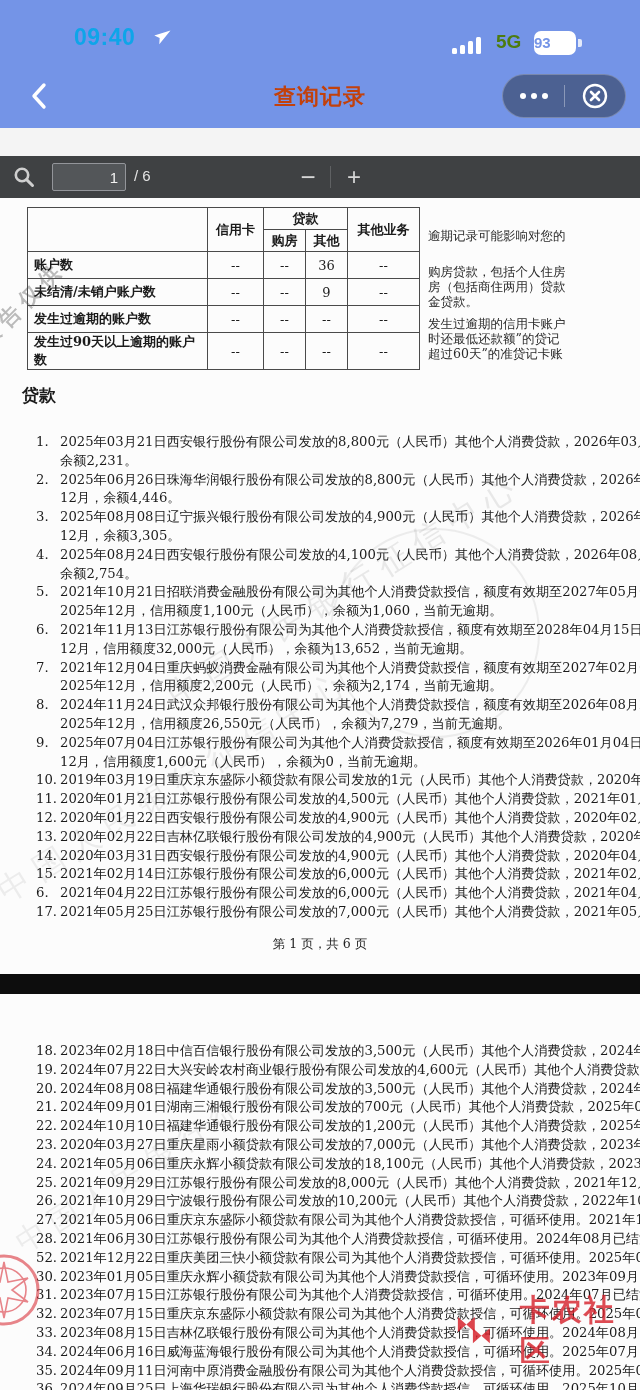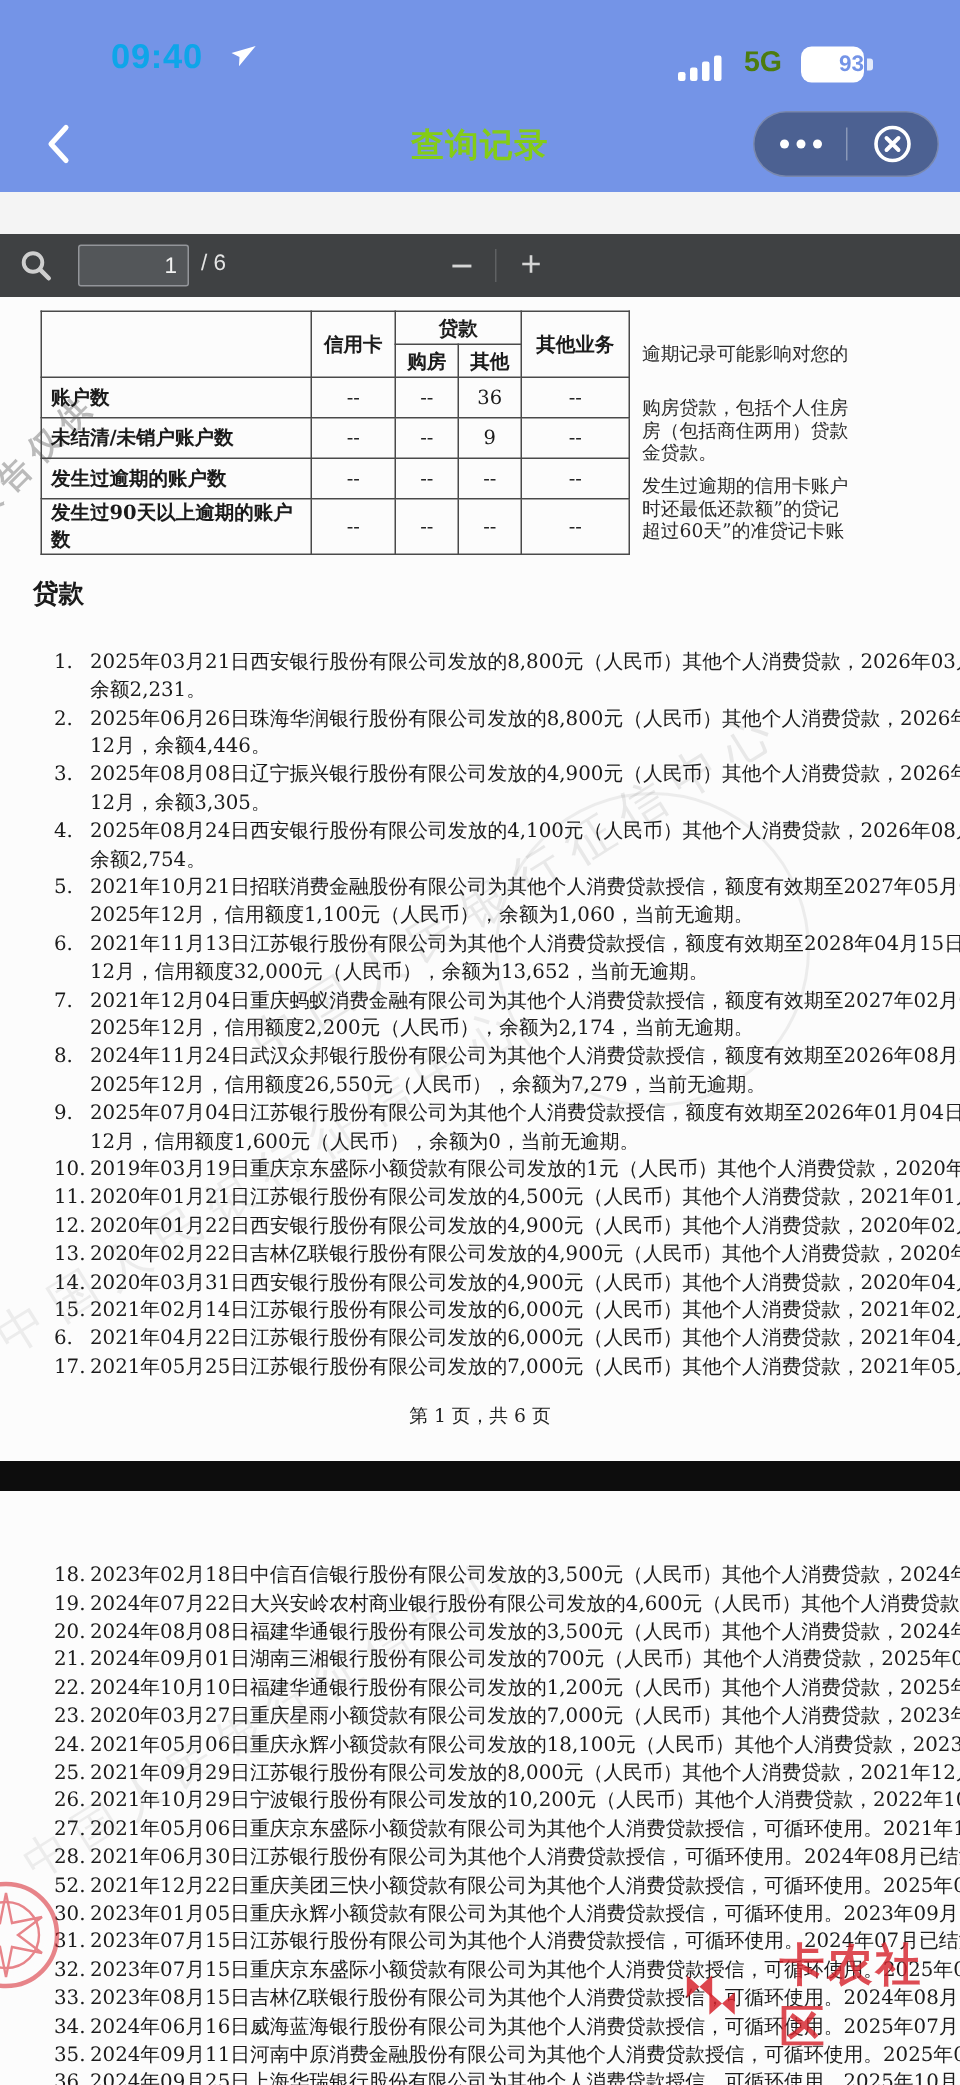--- a/index.html
+++ b/index.html
@@ -11,24 +11,24 @@
   }
   
   .bluehead { position:absolute; top:0; left:0; width:640px; height:128px; background:#7494e7; }
   .status-time { position:absolute; top:24px; left:74px; color:#0ea5e9; font-size:23px; font-weight:bold; letter-spacing:.5px; }
   .loc-arrow { position:absolute; top:27px; left:152px; width:20px; height:20px; }
   .signal { position:absolute; top:36px; left:452px; width:34px; height:18px; display:flex; align-items:flex-end; gap:3px; }
   .signal i { display:block; width:5px; background:#fff; border-radius:1.5px; }
   .s1{height:6px}.s2{height:9px}.s3{height:13px}.s4{height:17px}
   .net-5g { position:absolute; top:31px; left:496px; color:#4d7c0f; font-size:19px; font-weight:bold; }
   .battery { position:absolute; top:31px; left:534px; width:42px; height:24px; background:#fff; border-radius:7px;
-             color:#7494e7; font-size:15px; font-weight:bold; text-align:right; line-height:24px; }
+             color:#7494e7; font-size:15px; font-weight:bold; text-align:left; line-height:24px; }
   .battery-nub { position:absolute; top:39px; left:578px; width:4px; height:8px; background:#fff; border-radius:0 2px 2px 0; opacity:.8; }
   .back-btn { position:absolute; top:78px; left:22px; width:36px; height:36px; }
-  .nav-title { position:absolute; top:82px; left:0; width:640px; text-align:center; color:#84cc16; font-size:22px; font-weight:bold; letter-spacing:1px; }
+  .nav-title { position:absolute; top:82px; left:0; width:640px; text-align:center; color:#c2410c; font-size:22px; font-weight:bold; letter-spacing:1px; }
   .capsule { position:absolute; top:74px; right:14px; width:124px; height:44px; border-radius:22px;
              background:rgba(44,54,76,.55); border:1px solid rgba(255,255,255,.25); display:flex; align-items:center; }
   .cap-more { width:61px; display:flex; justify-content:center; gap:5px; }
   .cap-more b { width:6px; height:6px; border-radius:50%; background:#fff; }
   .cap-div { width:1px; height:22px; background:rgba(255,255,255,.35); }
   .cap-close { width:60px; display:flex; justify-content:center; }
   
   .gray-band { position:absolute; top:128px; left:0; width:640px; height:28px; background:#f4f4f4; }
   .pdf-toolbar { position:absolute; top:156px; left:0; width:640px; height:42px; background:#3f4143; }
   .tb-search { position:absolute; top:9px; left:12px; width:24px; height:24px; }

